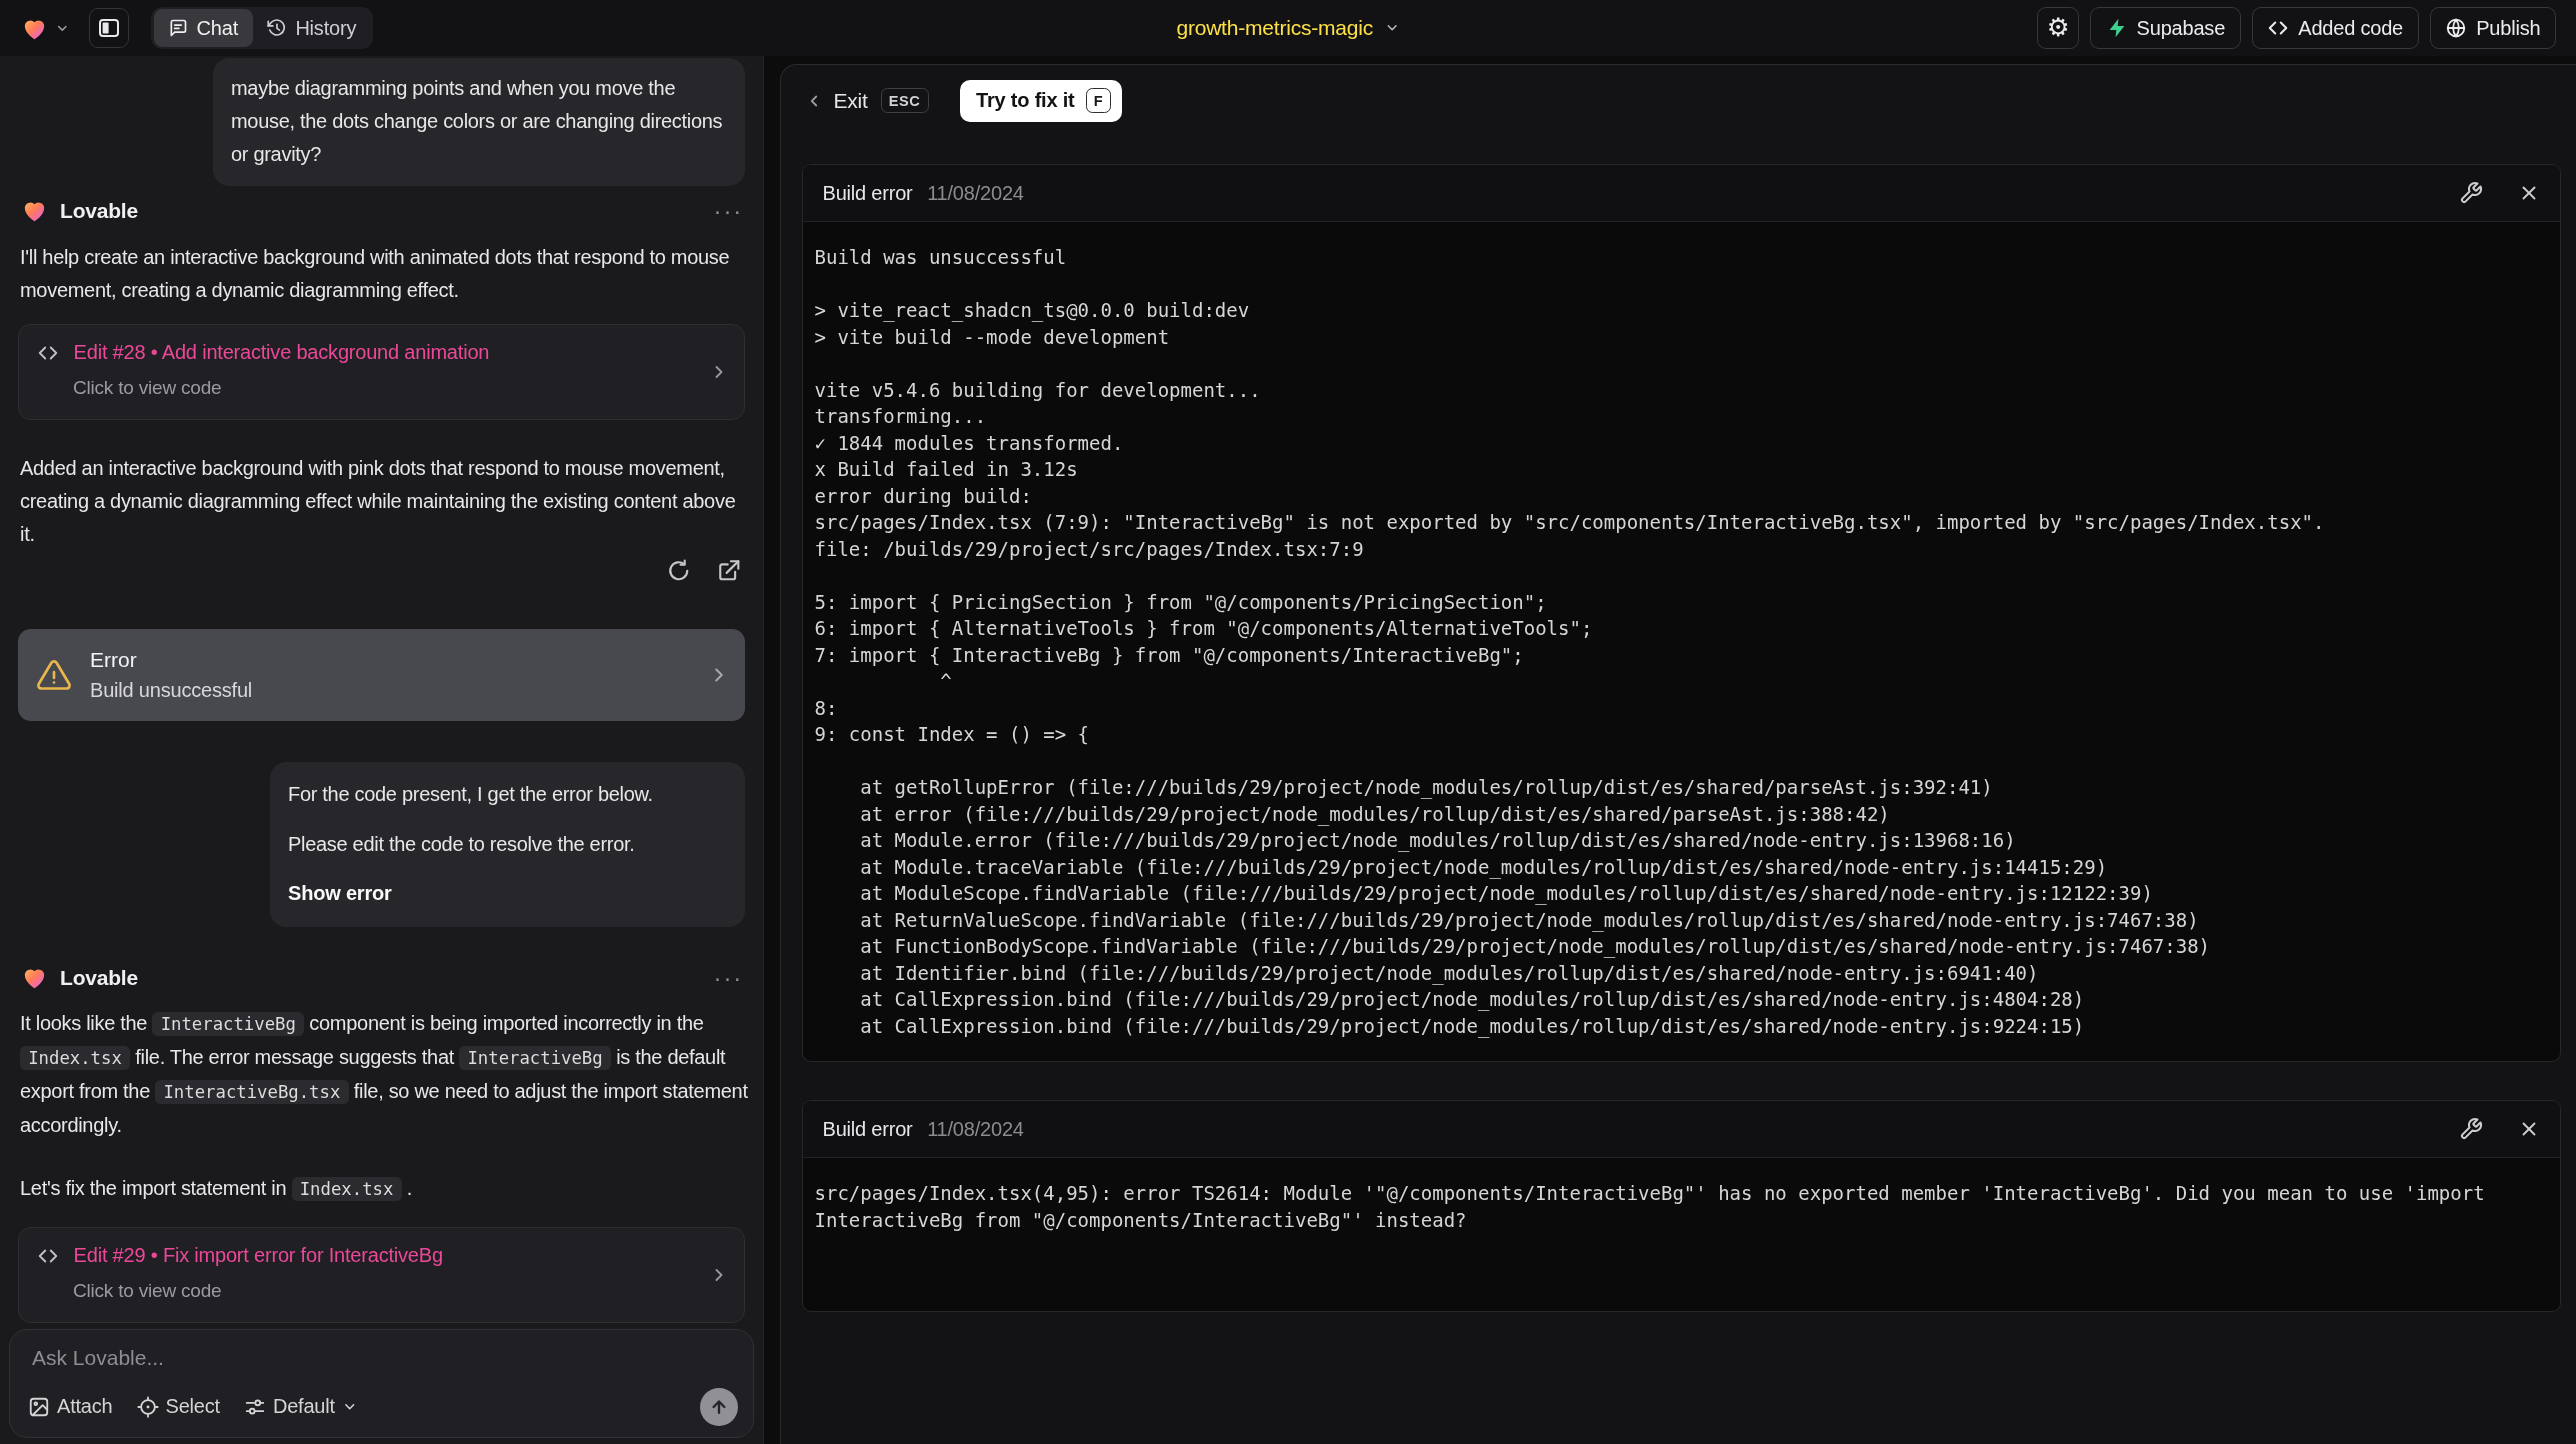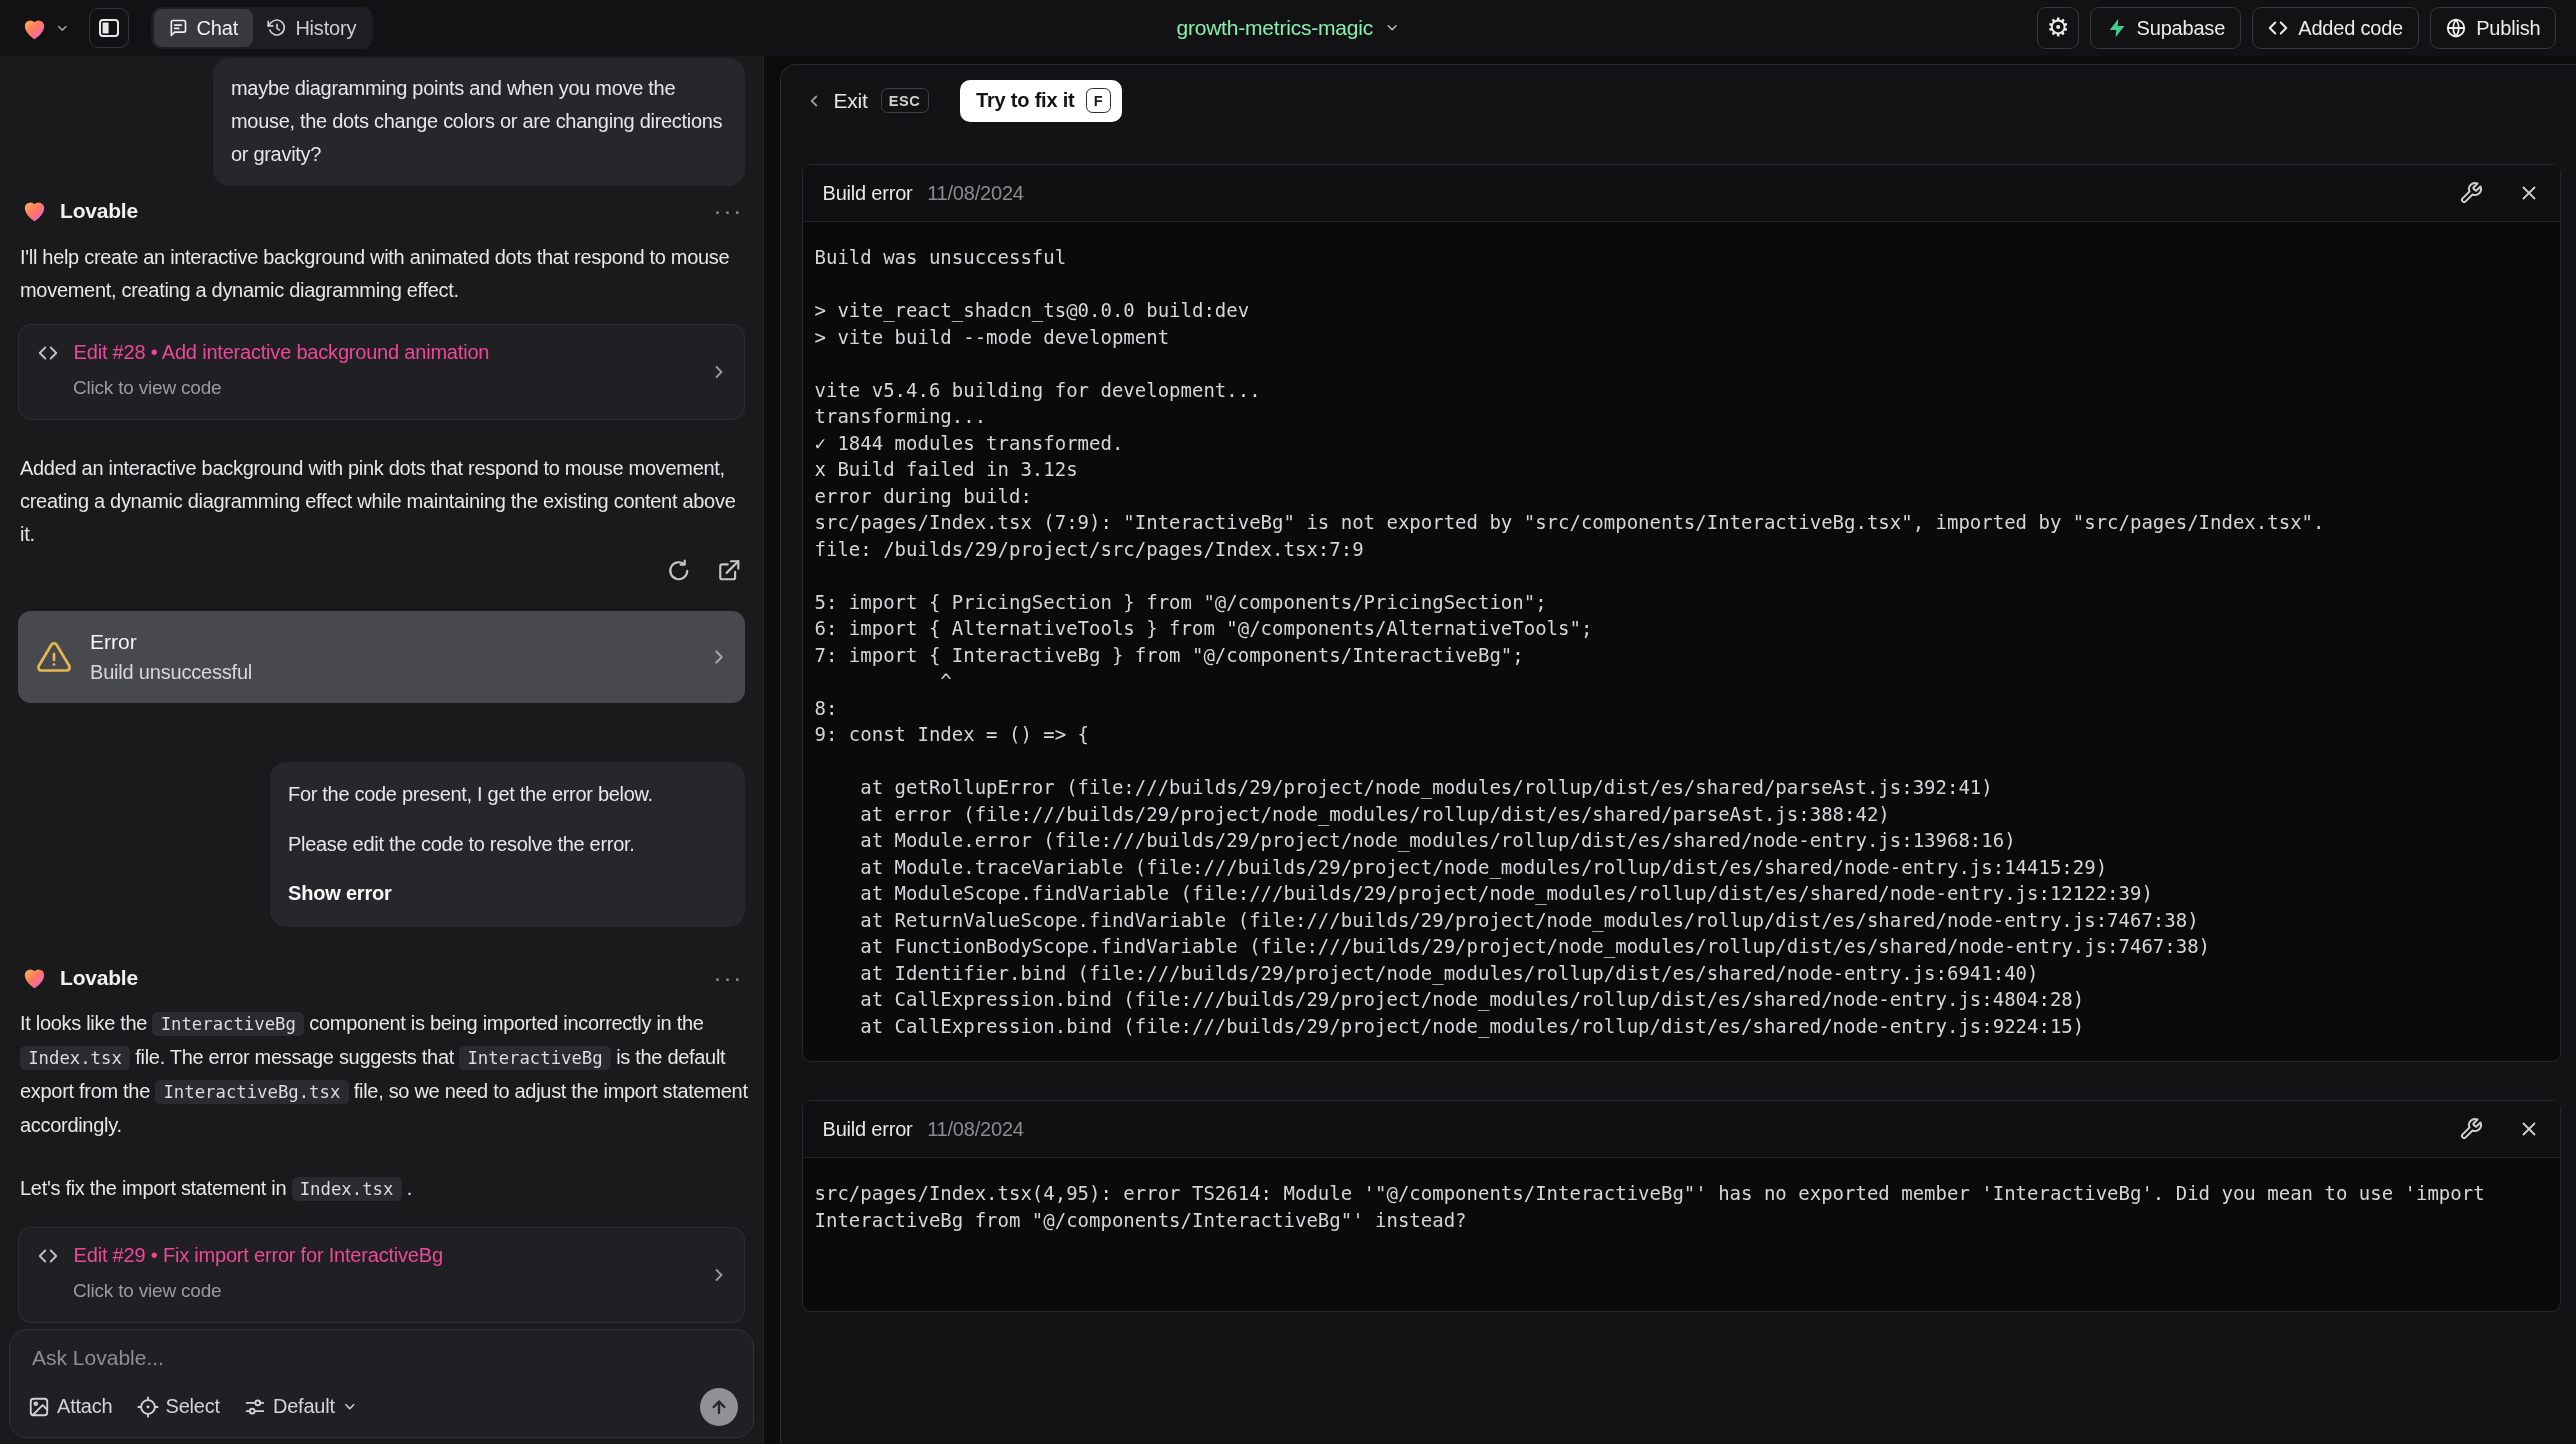--- a/index.html
+++ b/index.html
@@ -7,21 +7,21 @@
   svg { display:block; }
 
   
   #app-header { position:absolute; left:0; top:0; width:2576px; height:56px; background:#121214; display:flex; align-items:center; padding:0 20px; z-index:30; }
   .hdr-left { display:flex; align-items:center; gap:7.3px; }
   .logo-btn { display:flex; align-items:center; gap:5.5px; cursor:pointer; }
   .icon-btn { width:40px; height:40px; border:0.9px solid #333338; border-radius:9px; display:flex; align-items:center; justify-content:center; color:#e4e4e6; background:transparent; margin-left:12.8px; }
   .seg-wrap { margin-left:14.6px; background:#1f1f23; border-radius:11px; padding:2.7px; display:flex; }
   .seg { display:flex; align-items:center; gap:8.2px; padding:7.3px 14.6px; border-radius:8.2px; font-size:20px; color:#cfcfd3; letter-spacing:-0.2px; }
   .seg.active { background:#38383d; color:#f0f0f2; }
-  #project-switcher { position:absolute; left:50%; top:0; height:56px; transform:translateX(-50%); display:flex; align-items:center; gap:11px; color:#86efac; font-size:21px; letter-spacing:-0.2px; }
+  #project-switcher { position:absolute; left:50%; top:0; height:56px; transform:translateX(-50%); display:flex; align-items:center; gap:11px; color:#fde047; font-size:21px; letter-spacing:-0.2px; }
   .hdr-right { margin-left:auto; display:flex; align-items:center; gap:11px; }
   .hdr-btn { height:42px; display:flex; align-items:center; gap:9px; padding:0 14.6px; border:0.9px solid #37373c; border-radius:9px; color:#ececee; font-size:20px; font-weight:500; letter-spacing:-0.2px; background:transparent; }
   .hdr-btn.square { width:42px; padding:0; justify-content:center; }
   .gear-glyph { font-size:25.5px; color:#ececee; line-height:1; }
 
   
   #chat-sidebar { position:absolute; left:0; top:56px; width:764px; height:1389px; background:#1a1a1d; border-right:0.9px solid #232327; }
   .chat-text { font-size:20px; line-height:33px; letter-spacing:-0.3px; color:#e7e7e9; }
   .bubble { background:#27272b; border-radius:16.4px; padding:14.6px 18px; }
   #user-bubble-1 { position:absolute; left:213px; right:18px; top:1.8px; }
@@ -31,21 +31,21 @@
   .dots { margin-left:auto; color:#8e8e92; font-size:24px; letter-spacing:1.8px; line-height:9px; }
   #asst-p1 { position:absolute; left:20px; right:16.4px; top:185px; }
   #asst-p2 { position:absolute; left:20px; right:16.4px; top:396px; }
   .edit-card { position:absolute; left:18px; right:18px; background:#202024; border:0.9px solid #2e2e33; border-radius:12.8px; padding:16.4px 18px; }
   #edit-card-1 { top:268px; } #edit-card-2 { top:1171px; }
   .edit-row { display:flex; align-items:center; gap:14.6px; padding-right:36px; }
   .edit-label { font-size:20px; color:#ec4899; letter-spacing:-0.2px; }
   .edit-sub { font-size:19px; color:#9a9a9f; margin:12.8px 0 3.6px 36px; letter-spacing:-0.2px; }
   .card-chev { position:absolute; right:14.6px; top:50%; transform:translateY(-50%); color:#9a9a9e; }
   #action-icon-row { position:absolute; top:502px; right:22px; display:flex; gap:24px; color:#c6c6c9; }
-  #error-card { position:absolute; left:18px; right:18px; top:555px; background:#47494f; border-radius:12.8px; padding:14.6px 18px; display:flex; align-items:center; gap:18px; min-height:92px; }
+  #error-card { position:absolute; left:18px; right:18px; top:573px; background:#47494f; border-radius:12.8px; padding:14.6px 18px; display:flex; align-items:center; gap:18px; min-height:92px; }
   .err-title { font-size:21px; font-weight:500; color:#f4f4f5; }
   .err-sub { font-size:20px; color:#d8d8da; margin-top:7.3px; letter-spacing:-0.2px; }
   #user-bubble-2 { position:absolute; left:270px; right:18px; top:706px; padding:16.4px 18px; }
   .nowrap { white-space:nowrap; }
   .gap18 { height:16.4px; }
   .show-error { font-weight:700; color:#fafafa; margin-top:16.4px; font-size:20px; letter-spacing:-0.2px; }
   #asst2-p1 { position:absolute; left:20px; right:14.6px; top:951px; }
   #asst2-p2 { position:absolute; left:20px; right:14.6px; top:1116px; }
   .chip { font-family:"DejaVu Sans Mono",monospace; font-size:17.3px; background:#2a2a2f; border-radius:5.5px; padding:1.8px 8.2px; color:#dcdcde; letter-spacing:0; }
   #composer { position:absolute; left:9px; right:9px; bottom:7.3px; height:109px; background:#202024; border:0.9px solid #303036; border-radius:18px; z-index:5; }

